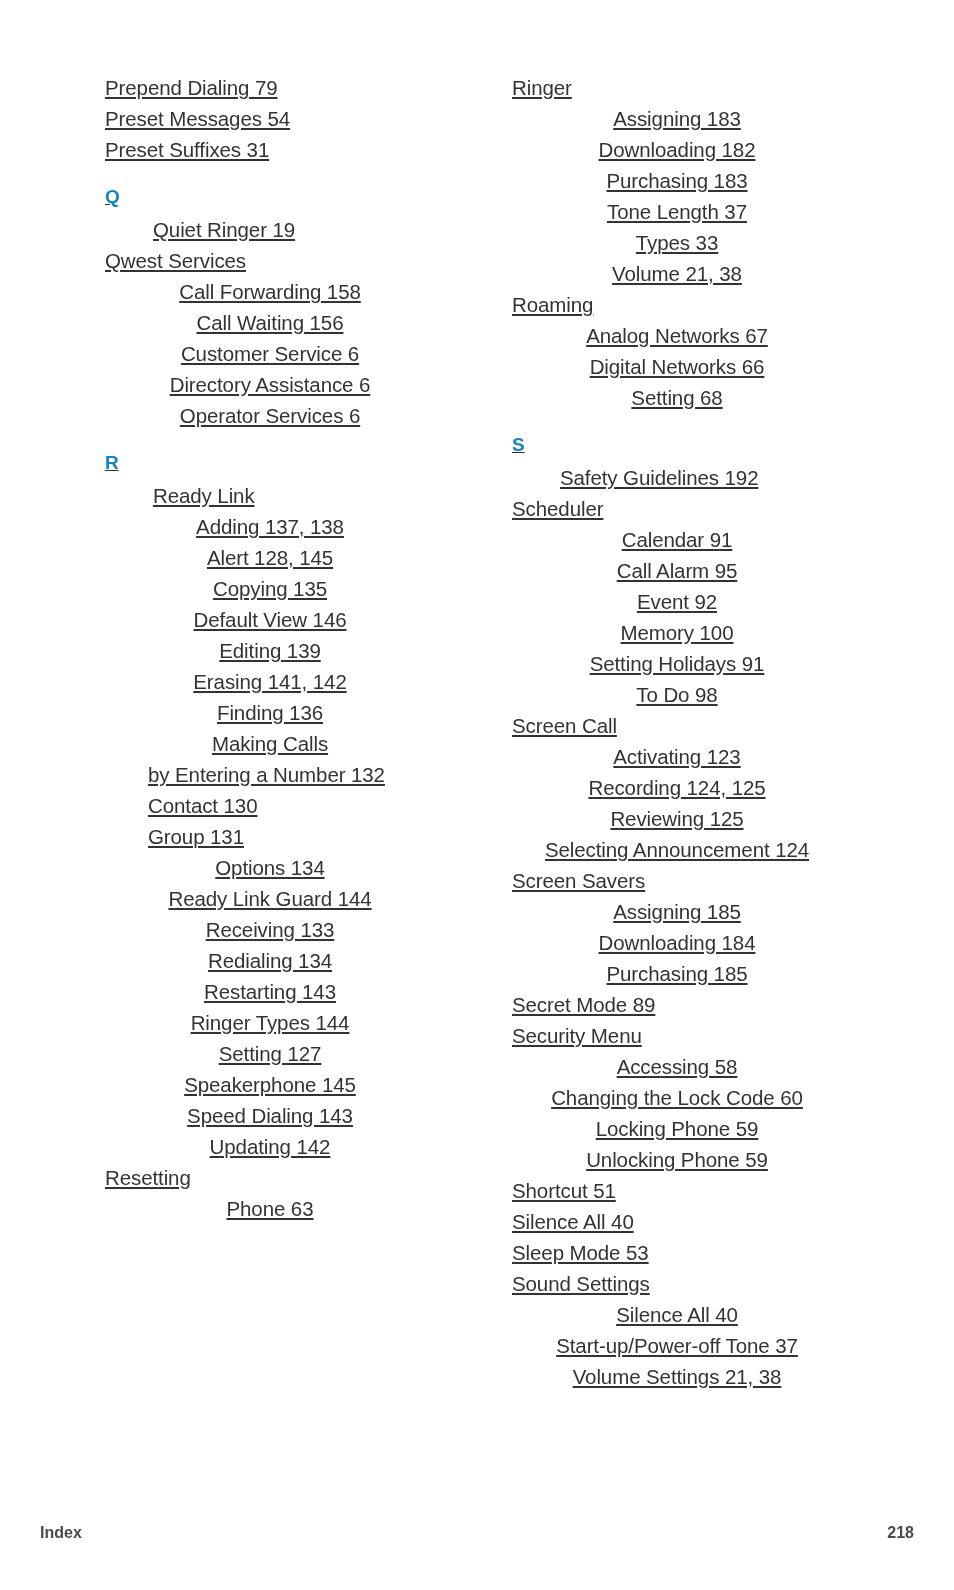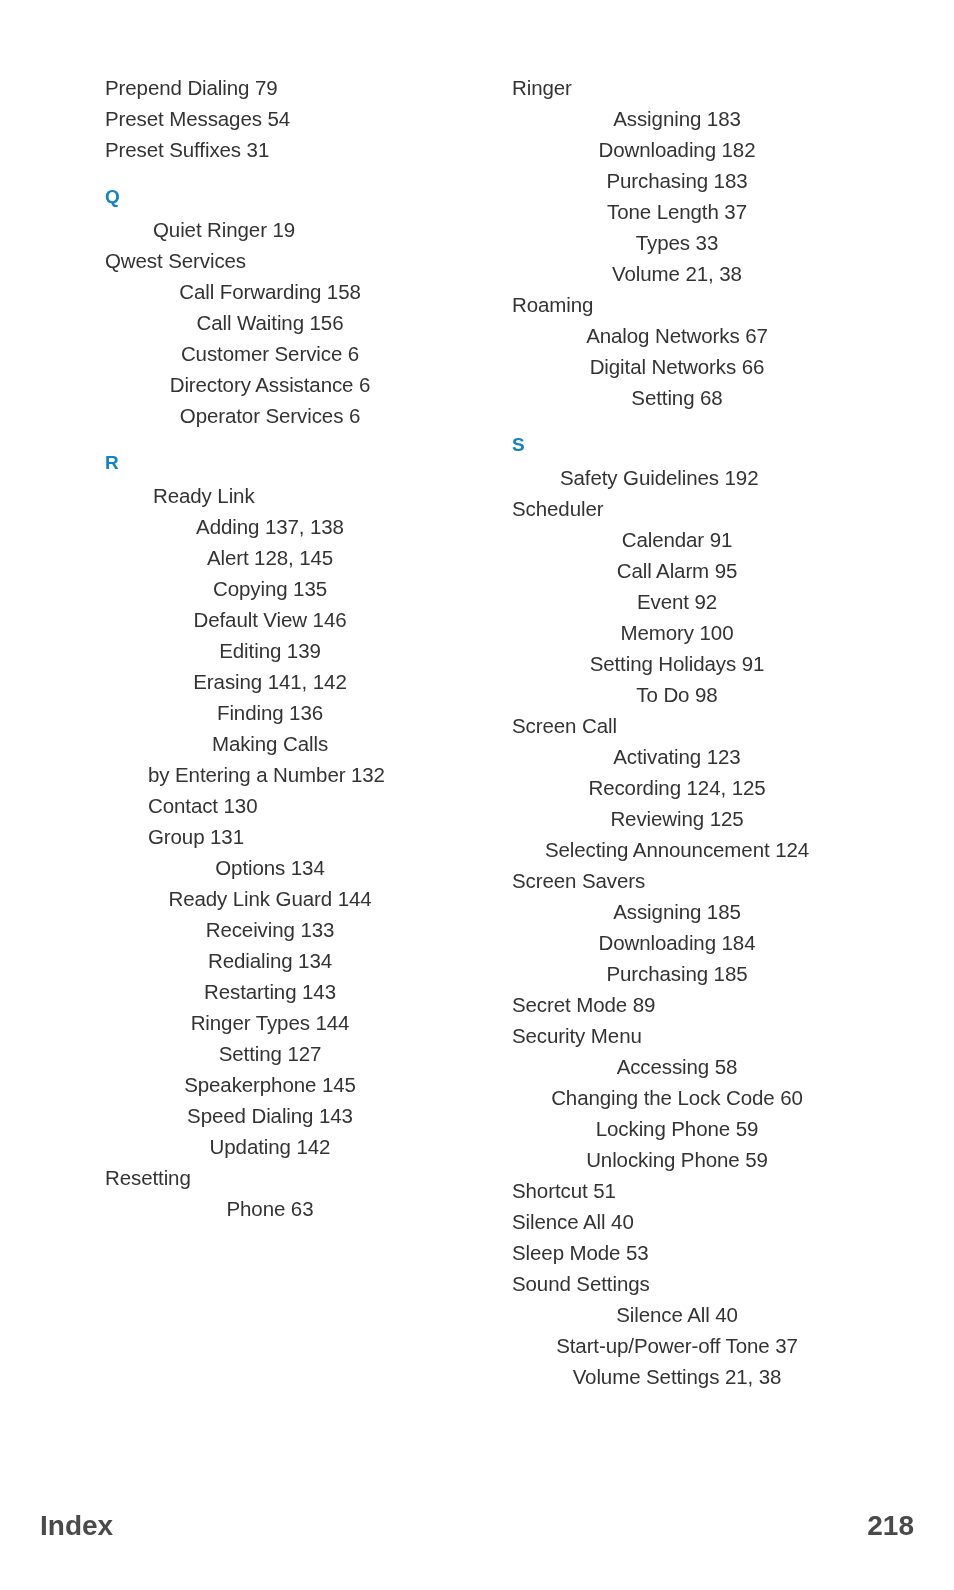--- a/index.html
+++ b/index.html
@@ -27,20 +27,21 @@
   }
 
   .columns {
     position: absolute;
     left: 0;
     top: 72px;
     width: 954px;
     display: flex;
     flex-direction: row;
     align-items: flex-start;
+    text-decoration: underline;
   }
 
   .column {
     width: 407px;
     box-sizing: border-box;
   }
 
   .column.left  { padding-left: 105px; }
   .column.right { padding-left: 105px; margin-left: 0px; }
 
@@ -76,21 +77,21 @@
     right: 40px;
     bottom: 48px;
     display: flex;
     flex-direction: row;
     justify-content: space-between;
     align-items: baseline;
   }
 
   .footer-label,
   .footer-page {
-    font-size: 28px;
+    font-size: 16px;
     font-weight: bold;
     color: #4a4a4a;
     letter-spacing: 0px;
   }
 </style>
 </head>
 <body>
 
 <div class="page">
 

